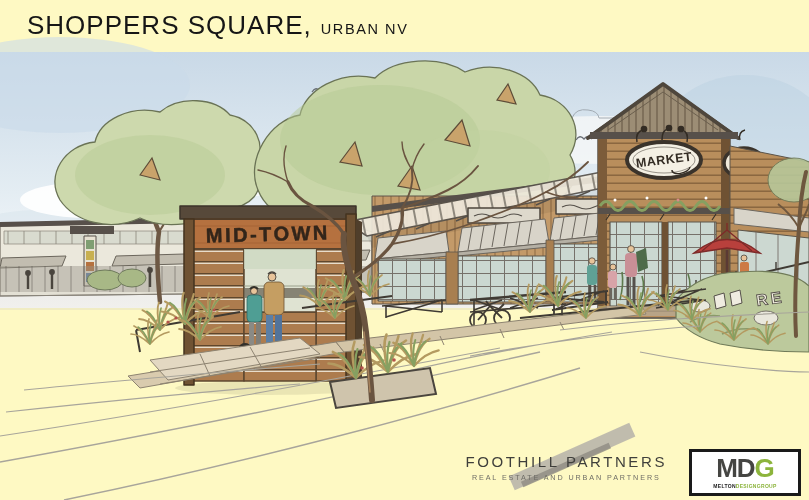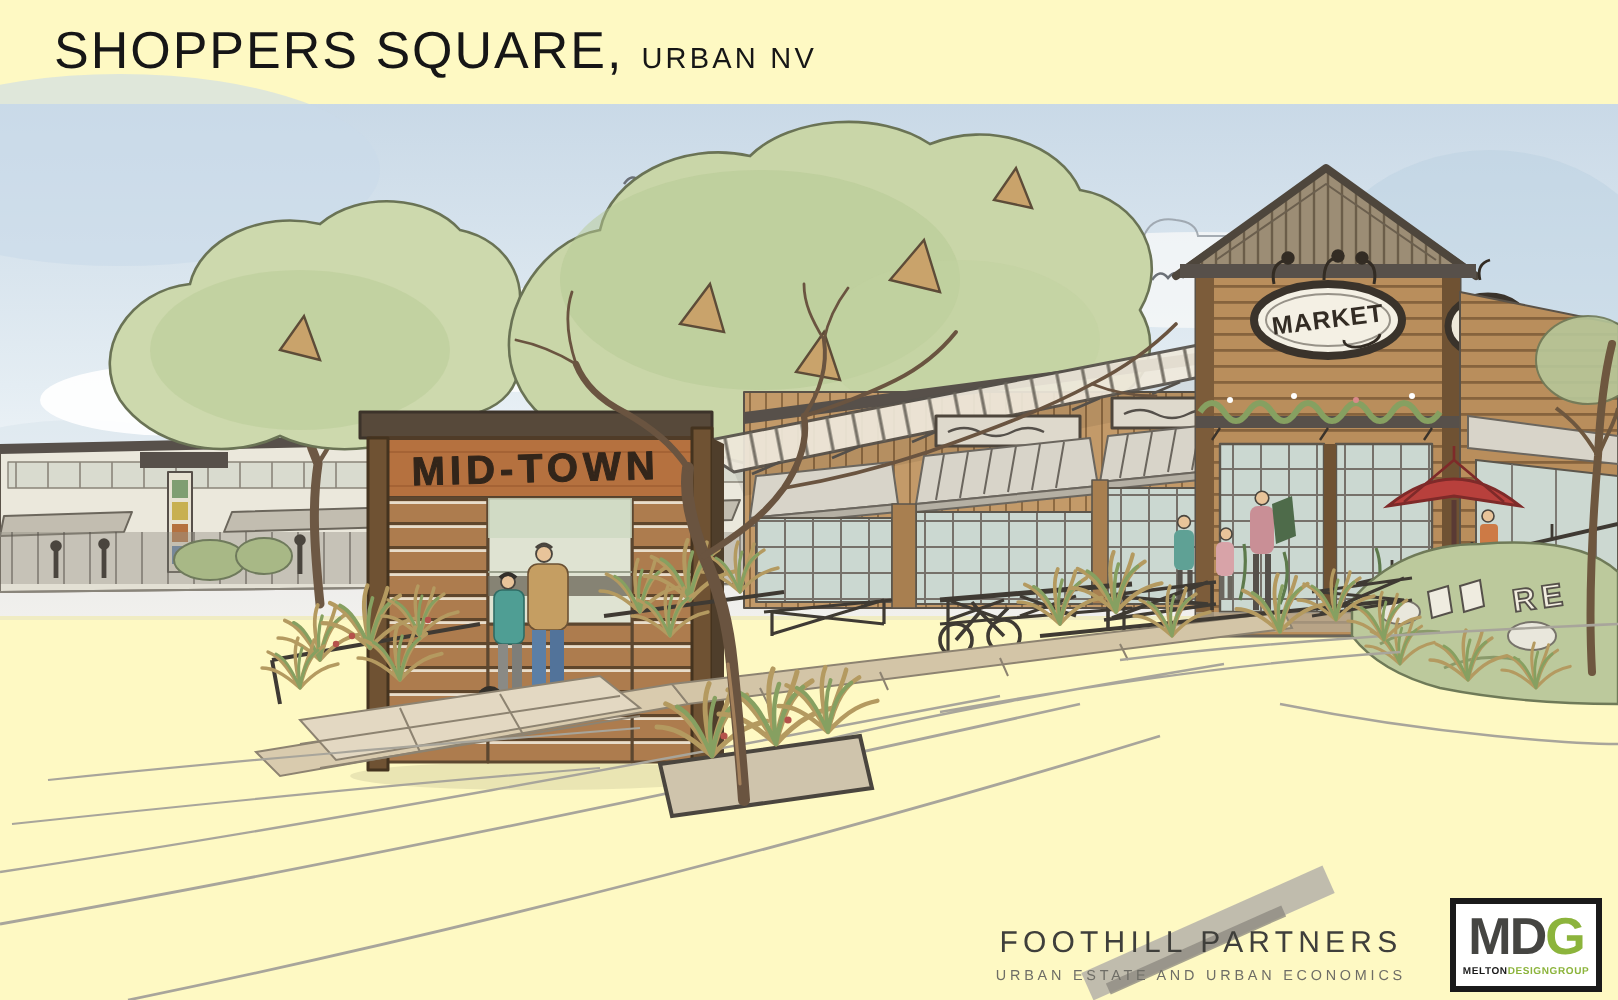--- a/index.html
+++ b/index.html
@@ -6,29 +6,29 @@
   .canvas{position:relative;width:809px;height:500px;background:#fef9c3;overflow:hidden;
           font-family:"Liberation Sans",sans-serif;}
   svg text{font-family:"Liberation Sans",sans-serif;}
   
   .header{position:absolute;top:10px;left:27px;display:flex;align-items:baseline;gap:9px;color:#161616;z-index:5;}
   .h-title{font-size:26px;font-weight:500;letter-spacing:1px;}
   .h-loc{font-size:14.5px;font-weight:500;letter-spacing:1.6px;}
   
   .scene{position:absolute;inset:0;}
   
-  .footer{position:absolute;right:8px;bottom:4px;display:flex;align-items:flex-end;gap:16px;z-index:5;}
+  .footer{position:absolute;right:8px;bottom:4px;display:flex;align-items:flex-start;gap:16px;z-index:5;}
   .foothill{position:relative;text-align:center;padding:4px 6px;overflow:visible;}
   .ribbon{position:absolute;left:46px;top:0px;width:132px;height:15px;background:#b5b2a9;opacity:.85;
           transform:rotate(-24deg);z-index:0;}
   .ribbon2{position:absolute;left:58px;top:13px;width:96px;height:6px;background:#8e8b82;opacity:.8;
           transform:rotate(-24deg);z-index:0;}
   .fh-name{position:relative;z-index:1;font-size:15px;letter-spacing:2.6px;color:#3f3f3b;font-weight:500;white-space:nowrap;}
   .fh-tag{position:relative;z-index:1;font-size:7.2px;letter-spacing:1.9px;color:#6e6d66;margin-top:3px;white-space:nowrap;}
-  .mdg{width:64px;border:3px solid #1a1a1a;background:#ffffff;text-align:center;padding:3px 3px 4px;}
+  .mdg{width:64px;border:3px solid #1a1a1a;background:#ffffff;text-align:center;padding:3px 21px 4px;}
   .mdg-initials{font-size:26px;font-weight:700;line-height:1;letter-spacing:-1px;color:#454542;}
   .mdg-initials .grn{color:#8cb43c;}
   .mdg-sub{font-size:5px;font-weight:700;letter-spacing:.3px;margin-top:2px;color:#1a1a1a;white-space:nowrap;}
   .mdg-sub .grn{color:#8cb43c;}
 </style>
 </head>
 <body>
 
 <div class="canvas">
 
@@ -389,21 +389,21 @@
       <path d="M412,170 C414,160 418,152 424,144 M412,170 C406,160 402,152 402,142 M288,182 C284,170 282,158 286,146 M288,182 C278,176 268,172 258,170 M546,192 C556,196 566,198 578,198" stroke-width="1.4"></path>
       <path d="M370,392 C368,366 366,348 364,332" stroke="#a3805b" stroke-width="1.6"></path>
     </g>
   </svg>
 
   <div class="footer">
     <div class="foothill">
       <div class="ribbon"></div>
       <div class="ribbon2"></div>
       <div class="fh-name">FOOTHILL PARTNERS</div>
-      <div class="fh-tag">URBAN ESTATE AND URBAN ECONOMICS</div>
+      <div class="fh-tag">REAL ESTATE AND URBAN PARTNERS</div>
     </div>
     <div class="mdg">
       <div class="mdg-initials"><span>MD</span><span class="grn">G</span></div>
       <div class="mdg-sub"><span>MELTON</span><span class="grn">DESIGNGROUP</span></div>
     </div>
   </div>
 
 </div>
 
 </body></html>

